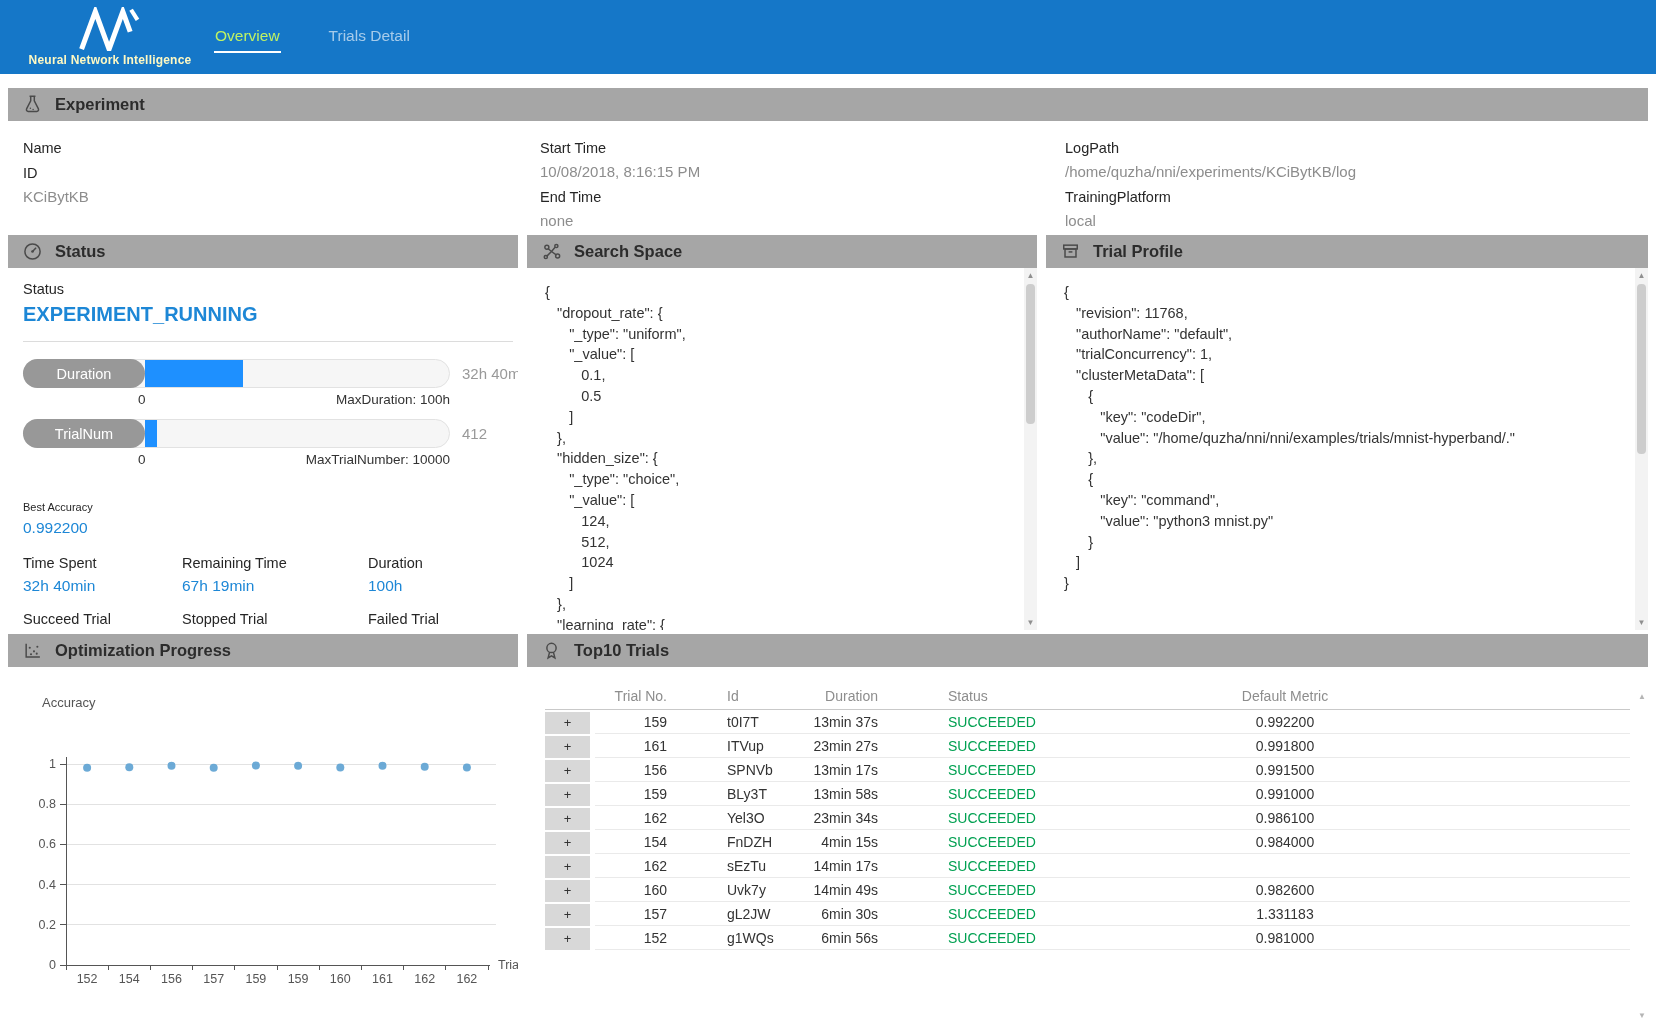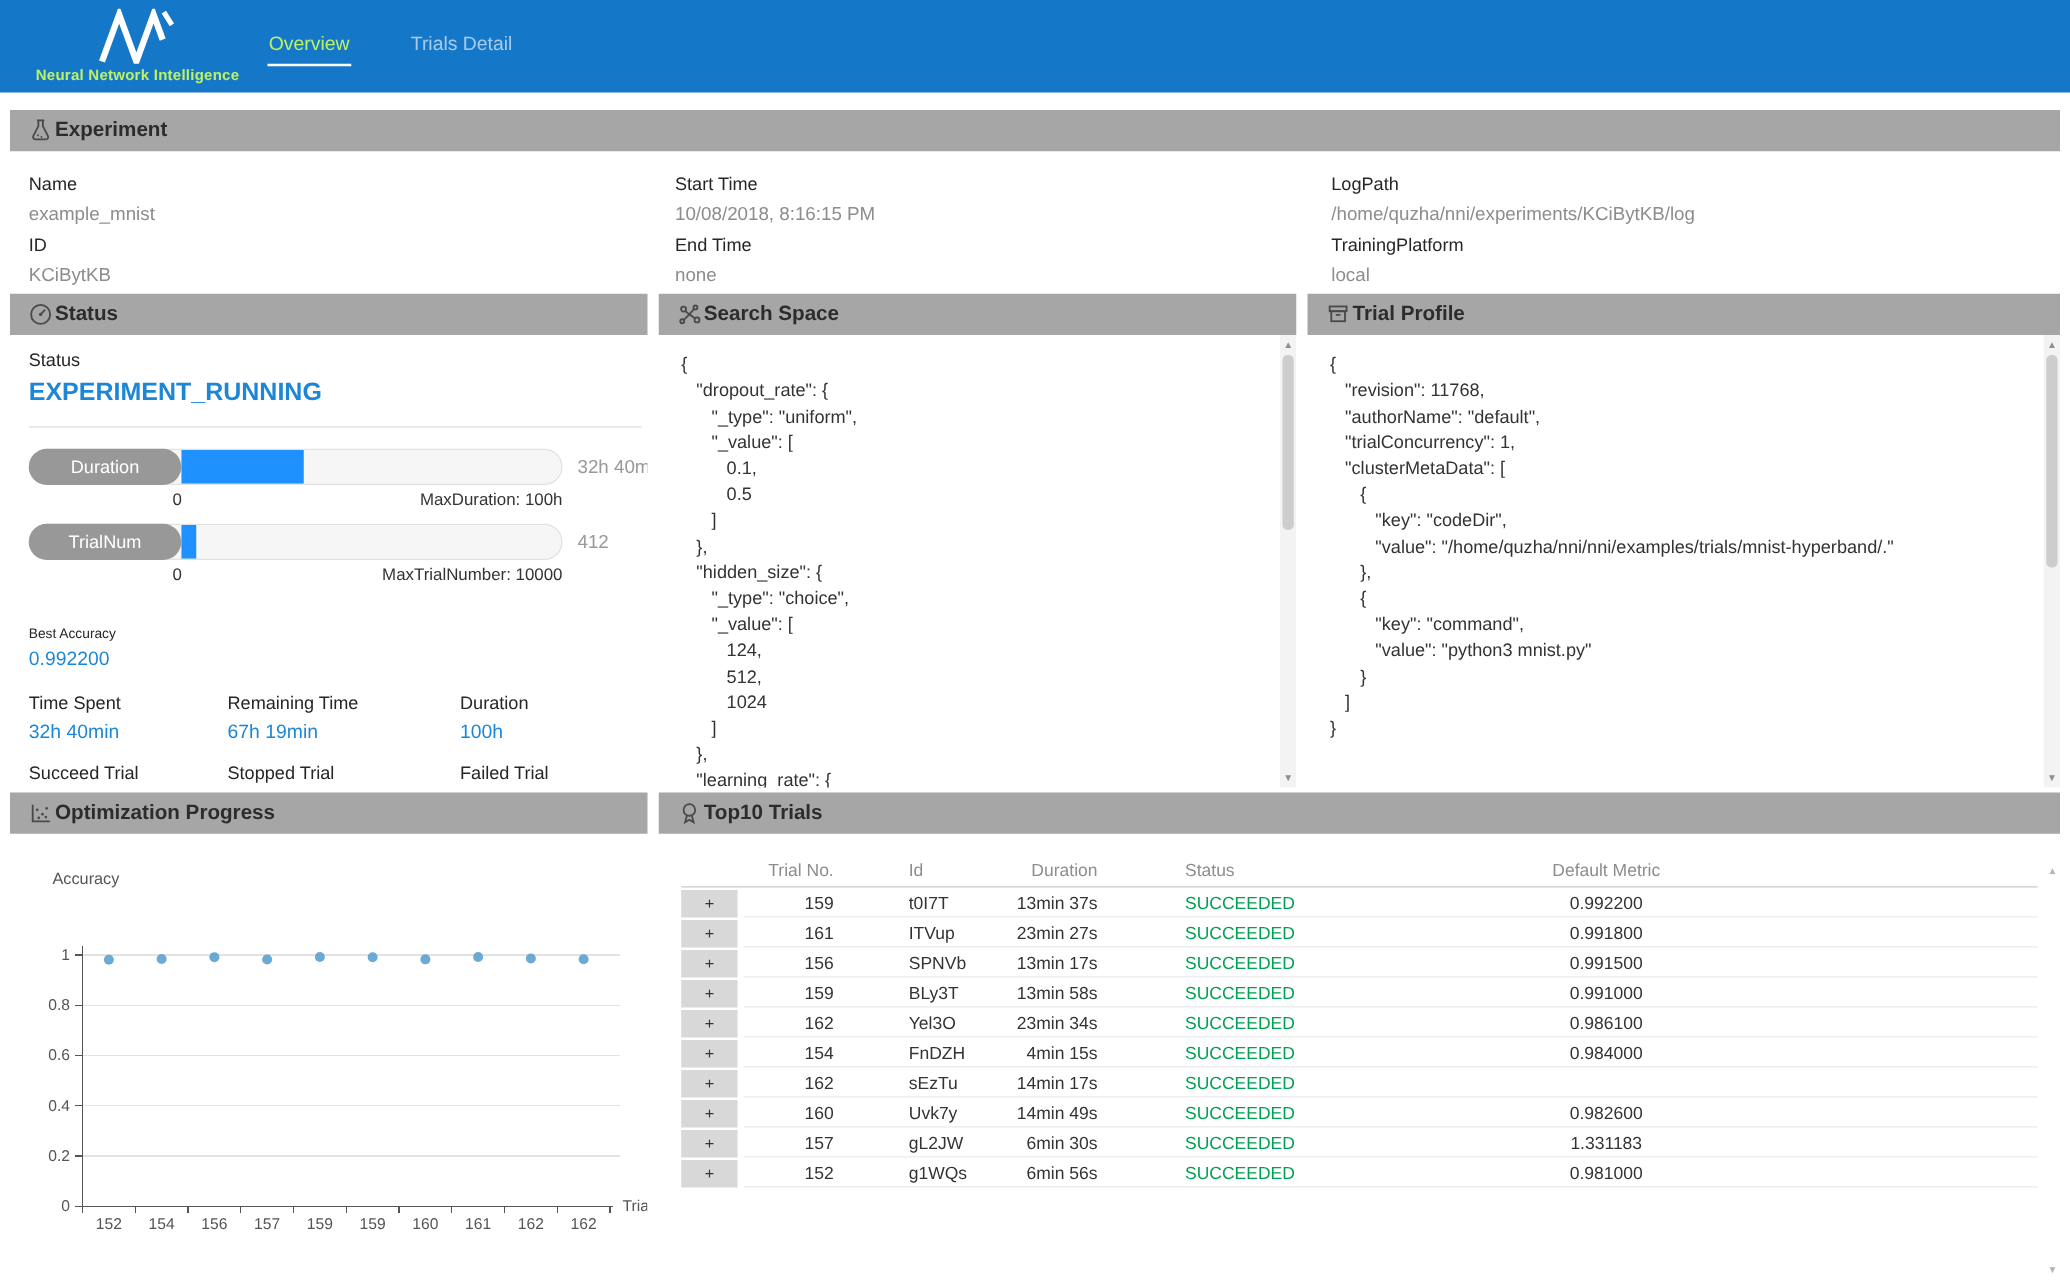--- a/index.html
+++ b/index.html
@@ -9,26 +9,26 @@
   *{box-sizing:border-box}
   html,body{margin:0;padding:0}
   body{
     width:1656px;height:1030px;overflow:hidden;background:#fff;color:#333;
     font-family:"Liberation Sans",sans-serif;
   }
   
   .nav{height:74px;background:var(--nav-blue);display:flex;align-items:center}
   .logo{margin-left:24px;width:172px;display:flex;flex-direction:column;align-items:center;cursor:pointer}
   .logo svg{width:70px;height:44px;display:block}
-  .logo-text{color:#bef264;font-size:12px;font-weight:bold;margin-top:2px;white-space:nowrap;letter-spacing:.2px}
+  .logo-text{color:#fef9c3;font-size:12px;font-weight:bold;margin-top:2px;white-space:nowrap;letter-spacing:.2px}
   .tabs{margin-left:18px;display:flex;align-items:center;gap:47px;height:100%}
   .tab{color:rgba(255,255,255,.62);font-size:15.5px;cursor:pointer;padding:5px 1px 6px;border-bottom:2px solid transparent}
   .tab.active{color:#bef264;border-bottom-color:#fff}
   
-  .sbar{height:33px;background:var(--bar-gray);display:flex;align-items:center;padding-left:15px;gap:2px}
+  .sbar{height:33px;background:var(--bar-gray);display:flex;align-items:center;padding-left:15px;gap:13px}
   .sbar svg{width:19px;height:19px;flex:none}
   .sbar .ttl{font-size:16.5px;font-weight:bold;color:#2c2c2c;white-space:nowrap}
   .icon-stroke{stroke:#4a4a4a;fill:none;stroke-width:1.4}
   
   .experiment{margin:14px 8px 0}
   .exp-grid{display:grid;grid-template-columns:517px 525px 1fr;padding:10px 0 0 15px;height:110px;overflow:hidden}
   .fld-label{font-size:14.5px;color:#262626;margin-top:9px}
   .fld-value{font-size:15px;color:#8d8d8d;margin-top:7px;white-space:nowrap}
   
   .mid-row{margin:4px 8px 0;display:grid;grid-template-columns:510px 510px 602px;gap:9px}
@@ -104,21 +104,20 @@
     <svg viewBox="0 0 18 18">
       <path class="icon-stroke" d="M6.2 1.2 h5.6 M7.3 1.2 v4.4 L3.4 13.2 a1.7 1.7 0 0 0 1.5 2.4 h8.2 a1.7 1.7 0 0 0 1.5-2.4 L10.7 5.6 V1.2"></path>
       <circle cx="7" cy="12.5" r=".7" fill="#4a4a4a"></circle>
         <circle cx="9.6" cy="13.8" r=".7" fill="#4a4a4a"></circle>
     </svg>
     <span class="ttl">Experiment</span>
   </div>
   <div class="exp-grid" id="expGrid">
       <div>
         <div class="fld-label">Name</div>
-        <div class="fld-value">example_mnist</div>
         <div class="fld-label">ID</div>
         <div class="fld-value">KCiBytKB</div>
       </div>
       <div>
         <div class="fld-label">Start Time</div>
         <div class="fld-value">10/08/2018, 8:16:15 PM</div>
         <div class="fld-label">End Time</div>
         <div class="fld-value">none</div>
       </div>
       <div>

